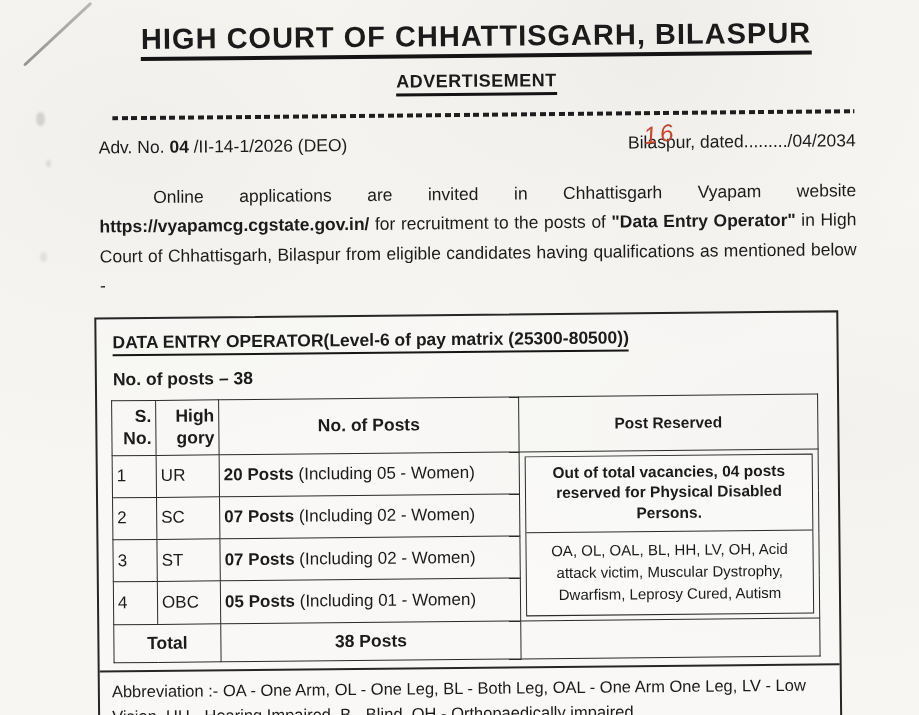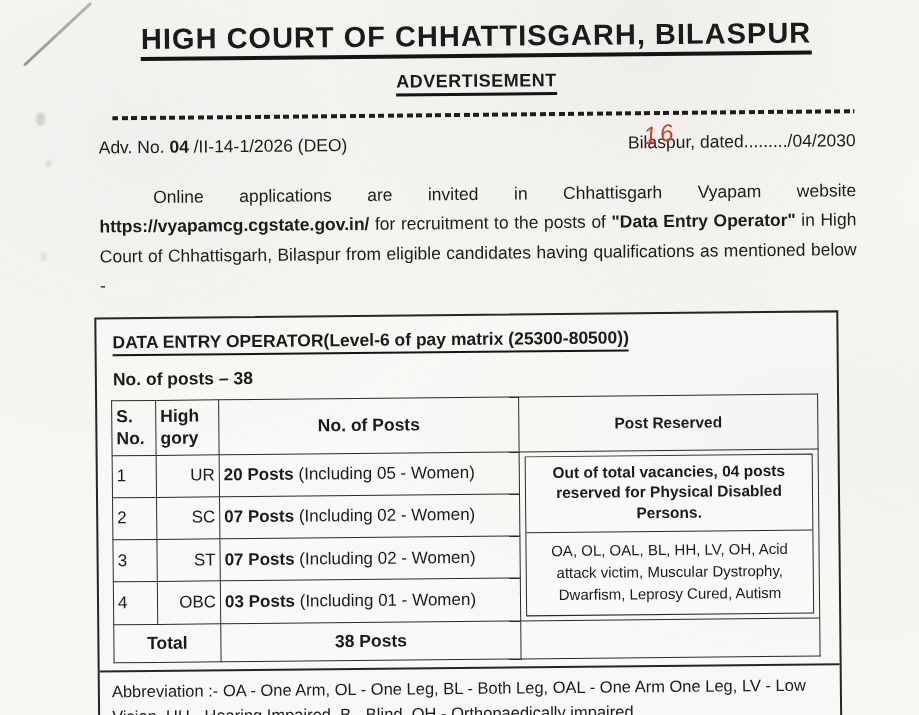--- a/index.html
+++ b/index.html
@@ -116,27 +116,27 @@
   }
   table.vacancy th, table.vacancy td {
     border: 1.6px solid #2a2a2a;
     padding: 2px 4px;
     vertical-align: middle;
   }
   col.c-sno { width: 44px; }
   col.c-cat { width: 63px; }
   col.c-posts { width: 300px; }
   col.c-res { width: 299px; }
-  th.h-sno, th.h-cat { text-align: left; font-size: 17.5px; line-height: 1.25; padding-left: 5px; }
+  th.h-sno, th.h-cat { text-align: right; font-size: 17.5px; line-height: 1.25; padding-left: 5px; }
   th.h-posts { text-align: center; font-size: 17.5px; }
   th.h-res { text-align: center; font-size: 15.5px; vertical-align: top; padding-top: 7px; }
   tr.data-row { height: 42px; }
   tr.head-row { height: 55px; }
   td.d-sno { text-align: left; padding-left: 2px; }
-  td.d-cat { text-align: right; }
+  td.d-cat { text-align: left; }
   td.d-posts { text-align: left; padding-left: 8px; white-space: nowrap; }
   td.d-res { vertical-align: top; padding: 4px 5px; }
   .reserved-box { border: 1.6px solid #2a2a2a; margin: 2px 1px; background: rgba(255,255,255,0.3); }
   .reserved-note {
     font-weight: bold; text-align: center;
     font-size: 15.5px; line-height: 1.35;
     padding: 6px 8px 7px 8px;
     border-bottom: 1.6px solid #2a2a2a;
   }
   .reserved-detail {
@@ -171,21 +171,21 @@
   </div>
 
   <div class="subtitle-wrap">
     <h2 class="doc-subtitle">ADVERTISEMENT</h2>
   </div>
 
   <div class="dashed-rule"></div>
 
   <div class="meta-row">
     <span><span>Adv. No. </span><span class="bold">04</span><span> /II-14-1/2026 (DEO)</span></span>
-    <span class="date-part"><span>Bilaspur, dated.</span><span>........</span><span class="hw-day">16</span><span>/04/2030</span></span>
+    <span class="date-part"><span>Bilaspur, dated.</span><span>........</span><span class="hw-day">16</span><span>/04/2034</span></span>
   </div>
 
   <p class="intro"><span>Online applications are invited in Chhattisgarh Vyapam website </span><span class="bold">https://vyapamcg.cgstate.gov.in/</span><span> for recruitment to the posts of </span><span class="bold">"Data Entry Operator"</span><span> in High Court of Chhattisgarh, Bilaspur from eligible candidates having qualifications as mentioned below -</span></p>
 
   <div class="main-box">
     <div class="box-head">
       <span class="box-title">DATA ENTRY OPERATOR(Level-6 of pay matrix (25300-80500))</span>
     </div>
     <div class="posts-line">No. of posts – 38</div>
 
@@ -220,21 +220,21 @@
         <td class="d-posts"><span class="bold">07 Posts</span><span> (Including 02 - Women)</span></td>
       </tr>
       <tr class="data-row">
         <td class="d-sno">3</td>
         <td class="d-cat">ST</td>
         <td class="d-posts"><span class="bold">07 Posts</span><span> (Including 02 - Women)</span></td>
       </tr>
       <tr class="data-row">
         <td class="d-sno">4</td>
         <td class="d-cat">OBC</td>
-        <td class="d-posts"><span class="bold">03 Posts</span><span> (Including 01 - Women)</span></td>
+        <td class="d-posts"><span class="bold">05 Posts</span><span> (Including 01 - Women)</span></td>
       </tr>
       <tr class="total-row">
         <td class="t-label" colspan="2">Total</td>
         <td class="t-value">38 Posts</td>
         <td></td>
       </tr>
     </tbody>
       </table>
 
     <div class="abbrev">Abbreviation :-  OA - One Arm, OL - One Leg, BL - Both Leg, OAL - One Arm One Leg, LV - Low Vision, HH - Hearing Impaired, B - Blind, OH - Orthopaedically impaired.</div>

